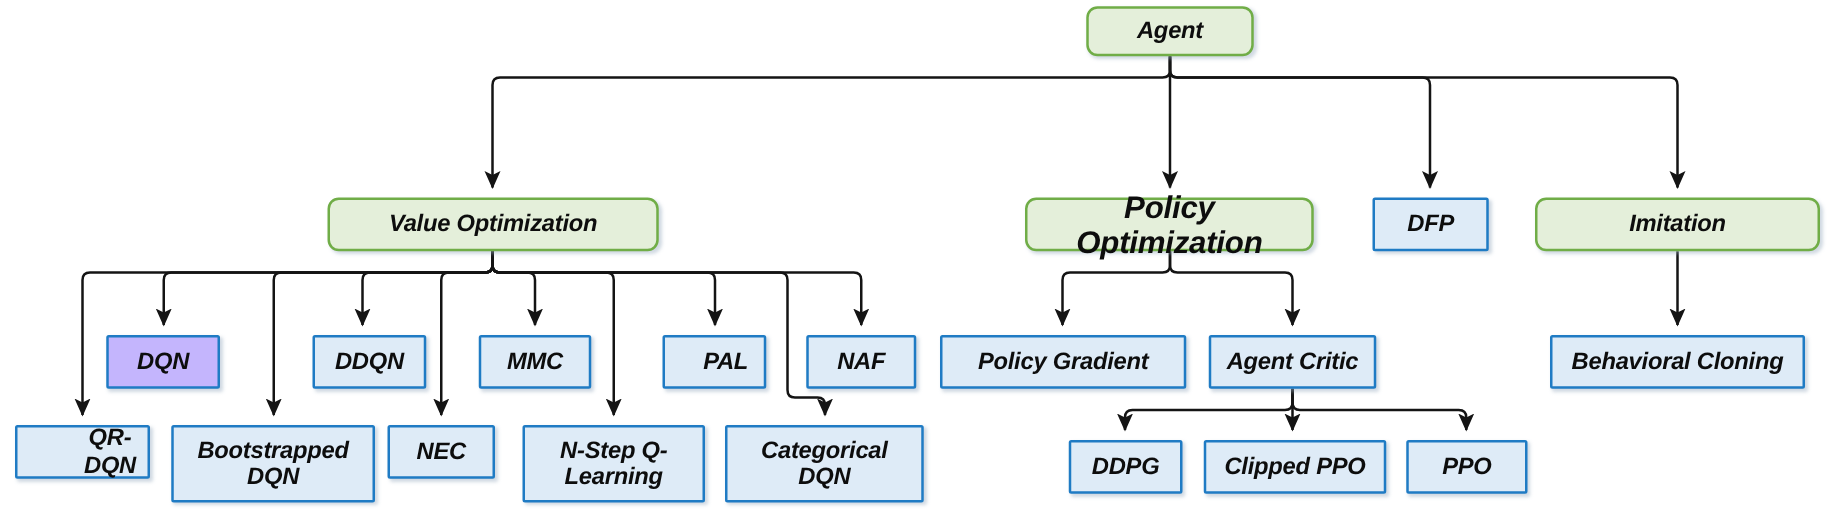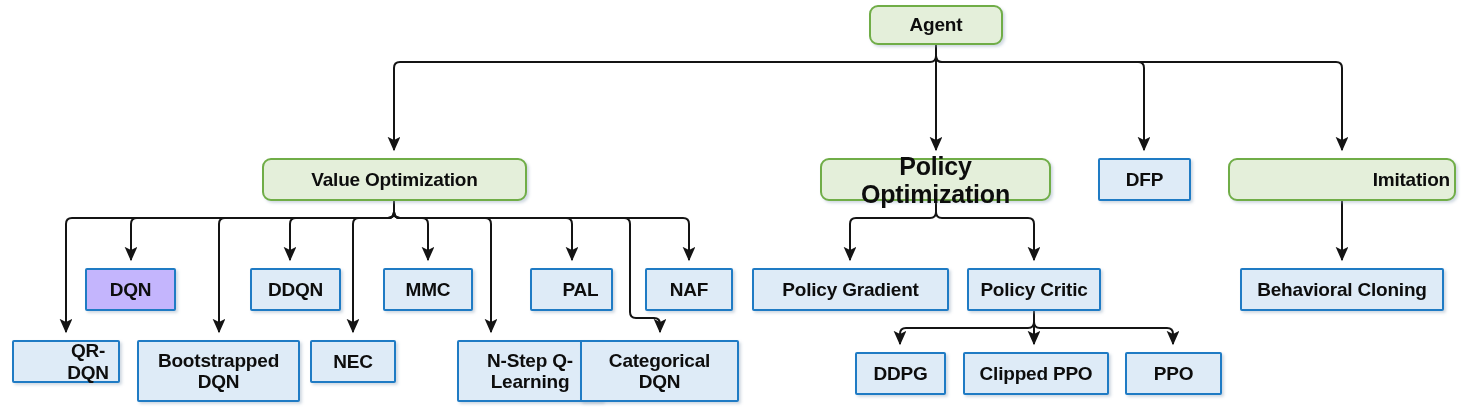--- a/index.html
+++ b/index.html
@@ -9,21 +9,21 @@
   #canvas{position:relative;width:1468px;height:411px;background:#fff;}
   svg.links{position:absolute;left:0;top:0;width:1468px;height:411px;
             pointer-events:none;overflow:visible;}
   .node{position:absolute;box-sizing:border-box;display:flex;
         align-items:center;justify-content:center;text-align:center;
         font-weight:bold;color:#0d0d0d;line-height:1.12;
         letter-spacing:-0.2px;
         box-shadow:2px 2px 3px rgba(150,170,190,0.45);}
   .node.green{background:#E4EFDA;border:2.5px solid #70AD47;border-radius:9px;}
   .node.blue{background:#DEEBF7;border:2.5px solid #1F7BC4;border-radius:2px;align-items:center;}
-  .node span{display:block;width:100%;padding:0 4px;}
+  .node span{display:block;width:100%;padding:0 4px;font-style:italic;}
 </style>
 </head>
 <body>
 
 <div id="canvas" style="background: rgb(255, 255, 255);">
 
   <svg class="links" viewBox="0 0 1468 411" xmlns="http://www.w3.org/2000/svg">
     <defs>
       <marker id="arrow" markerWidth="9" markerHeight="9" refX="6.6" refY="3.2" orient="auto" markerUnits="strokeWidth">
         <path d="M0,0 L7.2,3.2 L0,6.4 L1.6,3.2 Z" fill="#141414"></path>
@@ -64,21 +64,21 @@
 
   <div class="node green" style="left: 262px; top: 158px; width: 265px; height: 43px; font-size: 19px; background: rgb(228, 239, 218); border-color: rgb(112, 173, 71); color: rgb(13, 13, 13);">
     <span>Value Optimization</span>
   </div>
   <div class="node green" style="left: 820px; top: 158px; width: 231px; height: 43px; font-size: 25px; background: rgb(228, 239, 218); border-color: rgb(112, 173, 71); color: rgb(13, 13, 13);">
     <span>Policy Optimization</span>
   </div>
   <div class="node blue" style="left: 1098px; top: 158px; width: 93px; height: 43px; font-size: 19px; background: rgb(222, 235, 247); border-color: rgb(31, 123, 196); color: rgb(13, 13, 13);">
     <span>DFP</span>
   </div>
-  <div class="node green" style="left: 1228px; top: 158px; width: 228px; height: 43px; font-size: 19px; background: rgb(228, 239, 218); border-color: rgb(112, 173, 71); color: rgb(13, 13, 13); text-align: right;">
+  <div class="node green" style="left: 1228px; top: 158px; width: 228px; height: 43px; font-size: 19px; background: rgb(228, 239, 218); border-color: rgb(112, 173, 71); color: rgb(13, 13, 13);">
     <span>Imitation</span>
   </div>
 
   <div class="node blue" style="left: 85px; top: 268px; width: 91px; height: 43px; font-size: 19px; background: #c4b5fd; border-color: rgb(31, 123, 196); color: rgb(13, 13, 13);">
     <span>DQN</span>
   </div>
   <div class="node blue" style="left: 250px; top: 268px; width: 91px; height: 43px; font-size: 19px; background: rgb(222, 235, 247); border-color: rgb(31, 123, 196); color: rgb(13, 13, 13);">
     <span>DDQN</span>
   </div>
   <div class="node blue" style="left: 383px; top: 268px; width: 90px; height: 43px; font-size: 19px; background: rgb(222, 235, 247); border-color: rgb(31, 123, 196); color: rgb(13, 13, 13);">
@@ -87,36 +87,36 @@
   <div class="node blue" style="left: 530px; top: 268px; width: 83px; height: 43px; font-size: 19px; background: rgb(222, 235, 247); border-color: rgb(31, 123, 196); color: rgb(13, 13, 13); padding-left: 18px;">
     <span>PAL</span>
   </div>
   <div class="node blue" style="left: 645px; top: 268px; width: 88px; height: 43px; font-size: 19px; background: rgb(222, 235, 247); border-color: rgb(31, 123, 196); color: rgb(13, 13, 13);">
     <span>NAF</span>
   </div>
   <div class="node blue" style="left: 752px; top: 268px; width: 197px; height: 43px; font-size: 19px; background: rgb(222, 235, 247); border-color: rgb(31, 123, 196); color: rgb(13, 13, 13);">
     <span>Policy Gradient</span>
   </div>
   <div class="node blue" style="left: 967px; top: 268px; width: 134px; height: 43px; font-size: 19px; background: rgb(222, 235, 247); border-color: rgb(31, 123, 196); color: rgb(13, 13, 13);">
-    <span>Policy Critic</span>
+    <span>Agent Critic</span>
   </div>
   <div class="node blue" style="left: 1240px; top: 268px; width: 204px; height: 43px; font-size: 19px; background: rgb(222, 235, 247); border-color: rgb(31, 123, 196); color: rgb(13, 13, 13);">
     <span>Behavioral Cloning</span>
   </div>
 
   <div class="node blue" style="left: 12px; top: 340px; width: 108px; height: 43px; font-size: 19px; background: rgb(222, 235, 247); border-color: rgb(31, 123, 196); color: rgb(13, 13, 13); padding-left: 44px;">
     <span>QR-DQN</span>
   </div>
   <div class="node blue" style="left: 137px; top: 340px; width: 163px; height: 62px; font-size: 19px; background: rgb(222, 235, 247); border-color: rgb(31, 123, 196); color: rgb(13, 13, 13);">
     <span>Bootstrapped DQN</span>
   </div>
   <div class="node blue" style="left: 310px; top: 340px; width: 86px; height: 43px; font-size: 19px; background: rgb(222, 235, 247); border-color: rgb(31, 123, 196); color: rgb(13, 13, 13);">
     <span>NEC</span>
   </div>
-  <div class="node blue" style="left: 418px; top: 340px; width: 146px; height: 62px; font-size: 19px; background: rgb(222, 235, 247); border-color: rgb(31, 123, 196); color: rgb(13, 13, 13); margin-left: 39px;">
+  <div class="node blue" style="left: 418px; top: 340px; width: 146px; height: 62px; font-size: 19px; background: rgb(222, 235, 247); border-color: rgb(31, 123, 196); color: rgb(13, 13, 13);">
     <span>N-Step Q-Learning</span>
   </div>
   <div class="node blue" style="left: 580px; top: 340px; width: 159px; height: 62px; font-size: 19px; background: rgb(222, 235, 247); border-color: rgb(31, 123, 196); color: rgb(13, 13, 13);">
     <span>Categorical DQN</span>
   </div>
   <div class="node blue" style="left: 855px; top: 352px; width: 91px; height: 43px; font-size: 19px; background: rgb(222, 235, 247); border-color: rgb(31, 123, 196); color: rgb(13, 13, 13);">
     <span>DDPG</span>
   </div>
   <div class="node blue" style="left: 963px; top: 352px; width: 146px; height: 43px; font-size: 19px; background: rgb(222, 235, 247); border-color: rgb(31, 123, 196); color: rgb(13, 13, 13);">
     <span>Clipped PPO</span>

